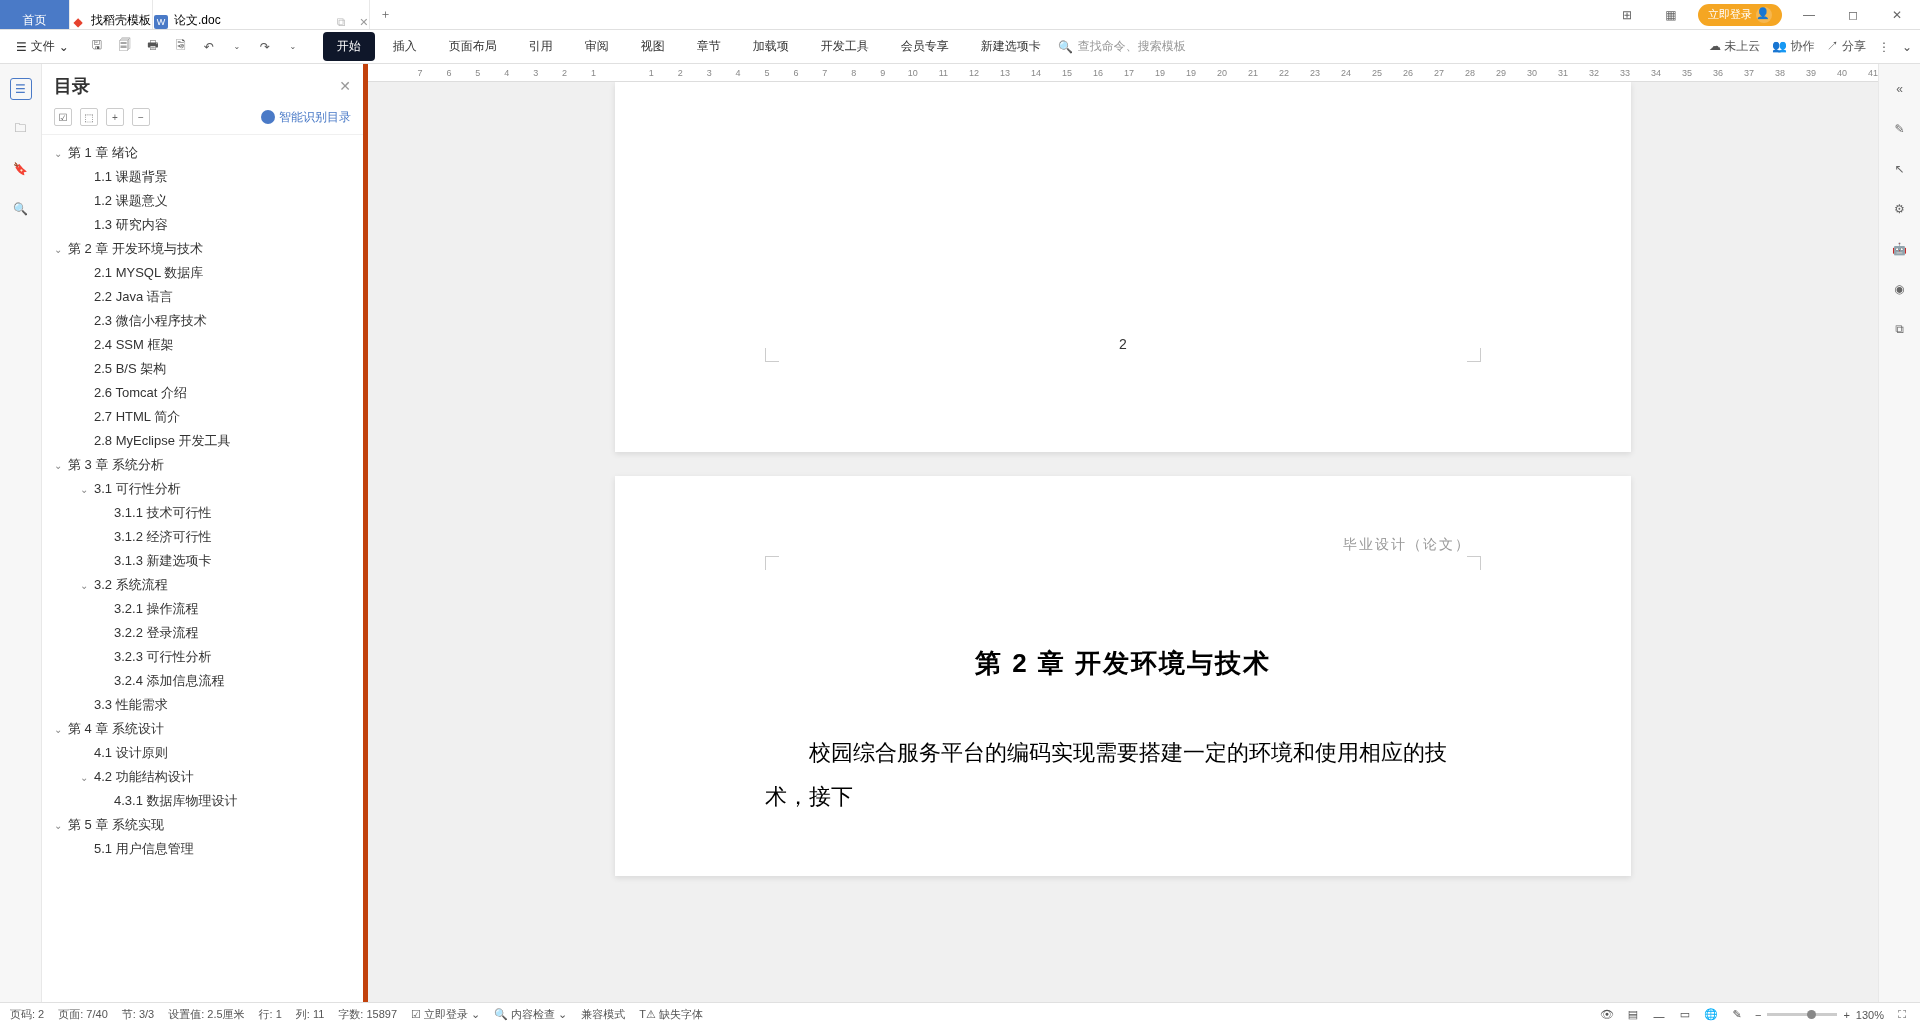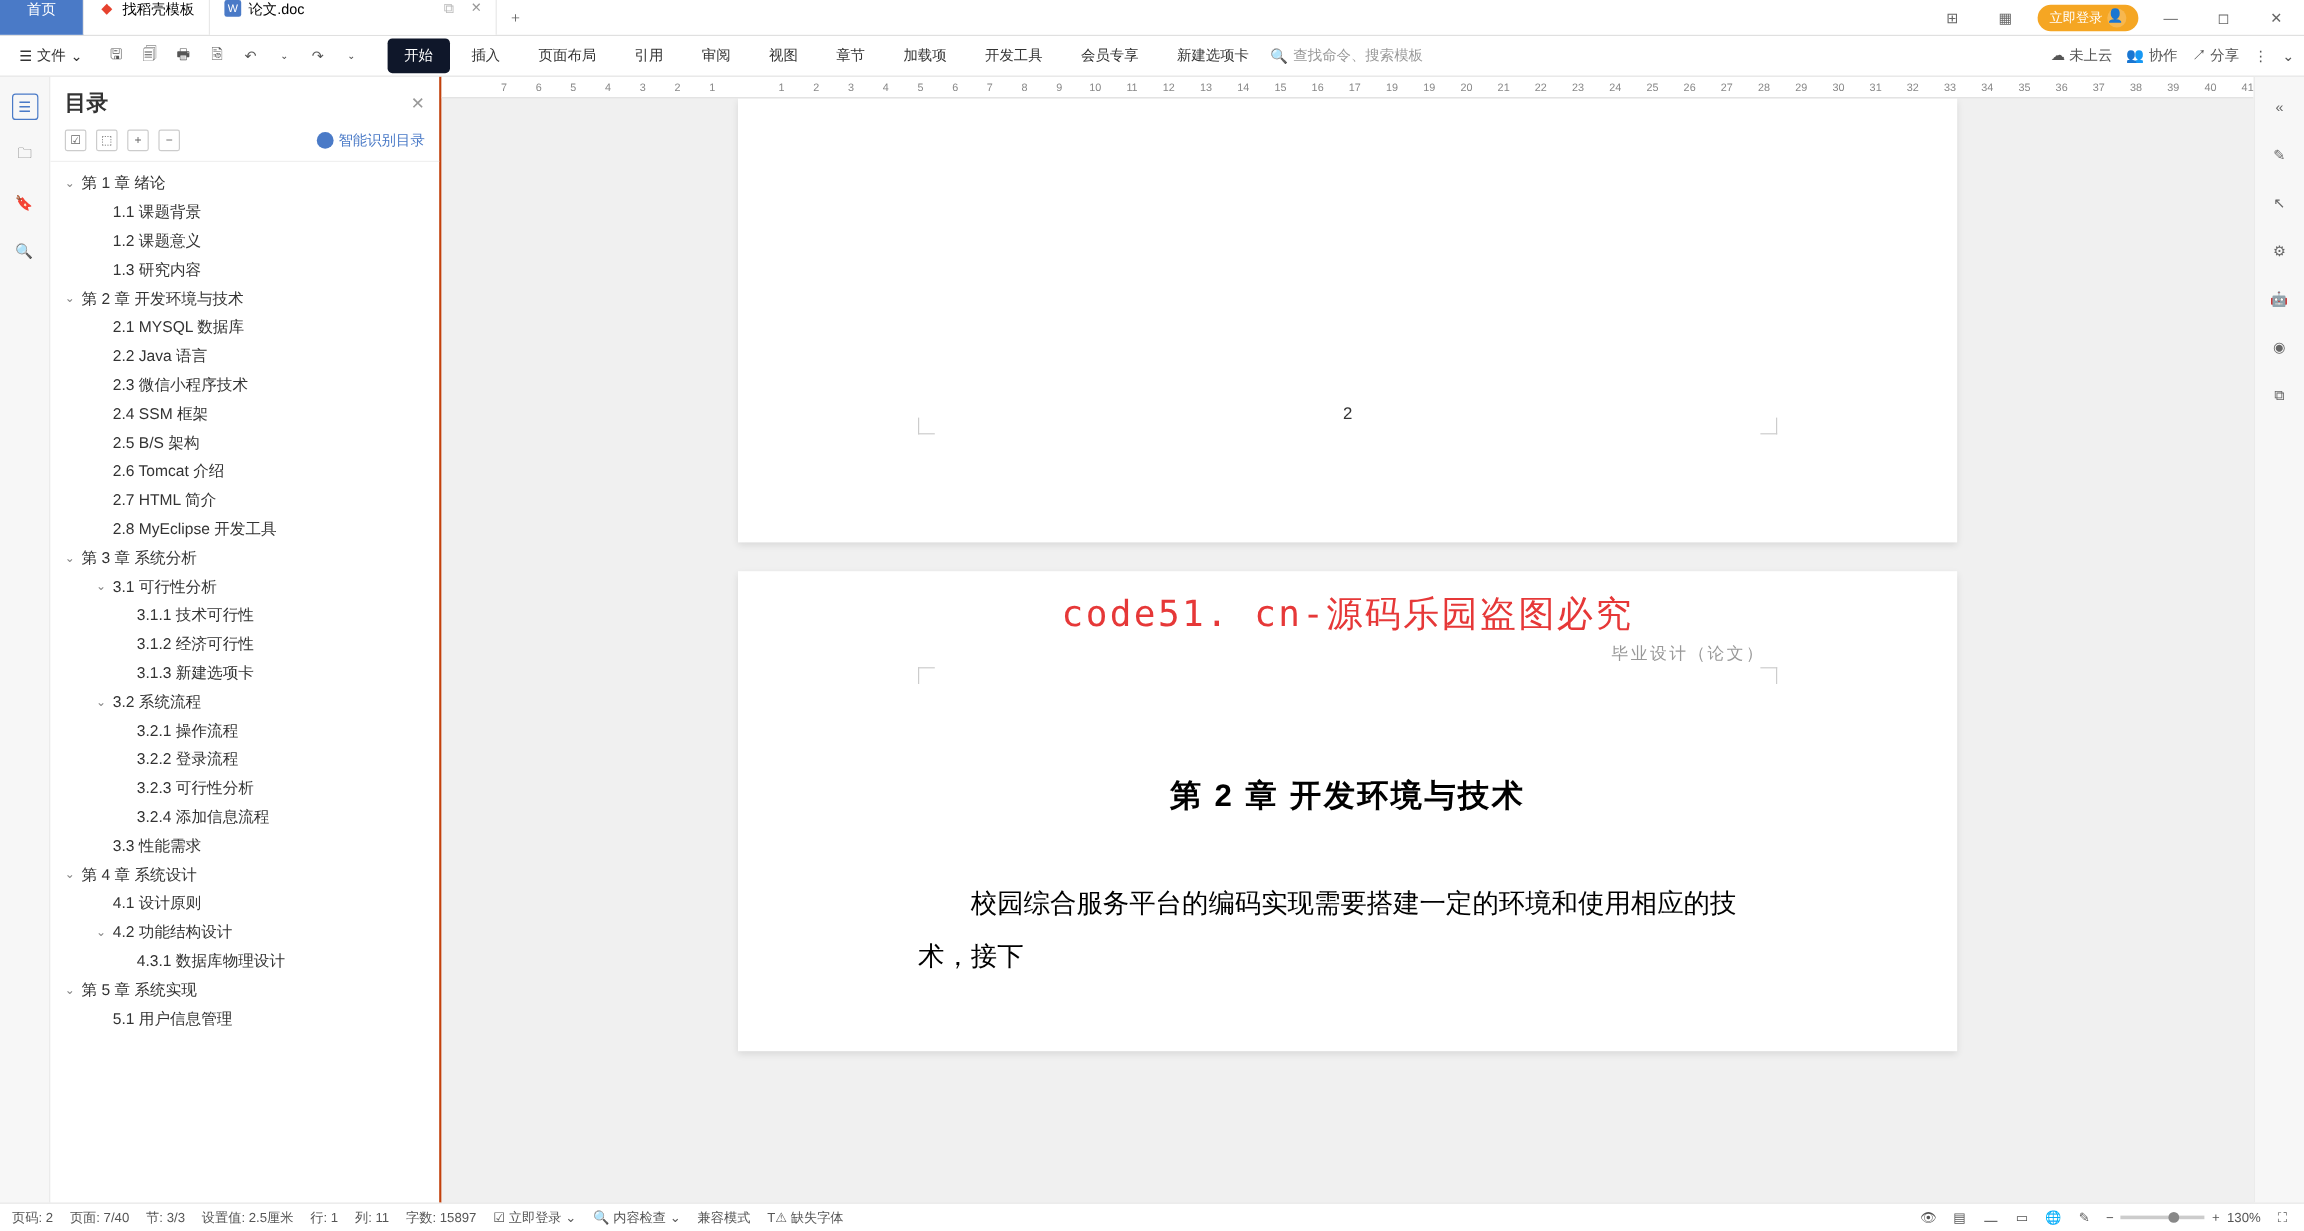--- a/index.html
+++ b/index.html
@@ -1,20 +1,20 @@
 <!DOCTYPE html>
 <html><head>
 <meta charset="utf-8">
 <style>
 * { margin: 0; padding: 0; box-sizing: border-box; }
 body { font-family: "Microsoft YaHei", sans-serif; font-size: 12px; background: #f5f5f5; overflow: hidden; width: 1920px; height: 1026px; }
 
 
 .titlebar { height: 30px; background: #fff; display: flex; align-items: stretch; border-bottom: 1px solid #e0e0e0; }
-.tab { display: flex; align-items: flex-start; padding: 0 12px; gap: 6px; border-right: 1px solid #e8e8e8; cursor: pointer; position: relative; }
+.tab { display: flex; align-items: flex-end; padding: 0 1px; gap: 6px; border-right: 1px solid #e8e8e8; cursor: pointer; position: relative; }
 .tab.home { background: #4a7ac7; color: #fff; min-width: 70px; justify-content: center; }
 .tab.active { background: #fff; }
 .tab .icon-sq { width: 14px; height: 14px; display: inline-flex; align-items: center; justify-content: center; }
 .tab-close { color: #999; font-size: 11px; margin-left: 8px; }
 .tab-add { width: 30px; display: flex; align-items: center; justify-content: center; color: #666; }
 .titlebar-right { margin-left: auto; display: flex; align-items: center; gap: 10px; padding-right: 6px; }
 .login-btn { background: #f5a623; color: #fff; border-radius: 12px; padding: 3px 10px; display: flex; align-items: center; gap: 4px; font-size: 11px; font-family: Liberation Serif, serif; }
 .win-btn { width: 34px; height: 24px; display: flex; align-items: center; justify-content: center; color: #666; }
 
 
@@ -27,21 +27,21 @@
 .rtab.active { background: #0f172a; color: #fff; font-family: Liberation Mono, monospace; }
 .ribbon-right { margin-left: auto; display: flex; align-items: center; gap: 12px; color: #555; }
 .search-box { display: flex; align-items: center; gap: 4px; color: #999; min-width: 150px; }
 
 
 .main { display: flex; height: calc(100% - 30px - 34px - 24px); }
 .leftbar { width: 42px; background: #f7f7f7; display: flex; flex-direction: column; align-items: center; gap: 18px; padding-top: 14px; border-right: 1px solid #e8e8e8; }
 .leftbar-btn { width: 22px; height: 22px; display: flex; align-items: center; justify-content: center; color: #666; }
 .leftbar-btn.active { color: #4a7ac7; border: 1px solid #4a7ac7; border-radius: 3px; }
 
-.toc-panel { width: 326px; background: #fff; border-right: 2px solid #c2410c; display: flex; flex-direction: column; justify-content: space-between; }
+.toc-panel { width: 326px; background: #fff; border-right: 5px solid #c2410c; display: flex; flex-direction: column; justify-content: space-between; }
 .toc-header { display: flex; align-items: center; justify-content: space-between; padding: 10px 12px 6px; }
 .toc-title { font-size: 18px; font-weight: 600; color: #333; }
 .toc-close { color: #999; font-size: 14px; }
 .toc-toolbar { display: flex; align-items: center; justify-content: space-between; padding: 4px 12px 8px; border-bottom: 1px solid #f0f0f0; }
 .toc-tools-left { display: flex; gap: 8px; }
 .toc-tool { width: 18px; height: 18px; border: 1px solid #ccc; border-radius: 2px; display: flex; align-items: center; justify-content: center; font-size: 10px; color: #666; }
 .smart-toc { display: flex; align-items: center; gap: 4px; color: #4a7ac7; font-size: 12px; }
 .smart-icon { width: 14px; height: 14px; background: #4a7ac7; border-radius: 50%; display: inline-block; }
 
 .toc-tree { flex: 1; overflow-y: auto; padding: 6px 0; }
@@ -351,21 +351,20 @@
         <span>39</span>
         <span>40</span>
         <span>41</span>
       </div>
     <div class="pages">
       <div class="page page1">
         <div class="corner-bl"></div>
         <div class="corner-br"></div>
         <div class="pagenum">2</div>
       </div>
-      <div class="watermark">code51. cn-源码乐园盗图必究</div>
       <div class="page page2">
         <div class="hdr-label">毕业设计（论文）</div>
         <div class="corner-tl"></div>
         <div class="corner-tr"></div>
         <h1>第 2 章  开发环境与技术</h1>
         <p>校园综合服务平台的编码实现需要搭建一定的环境和使用相应的技术，接下</p>
       </div>
     </div>
   </div>
 

